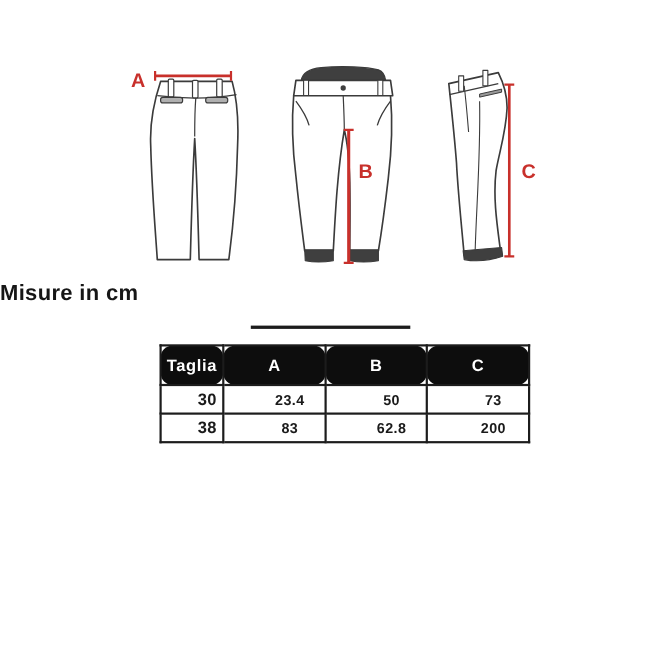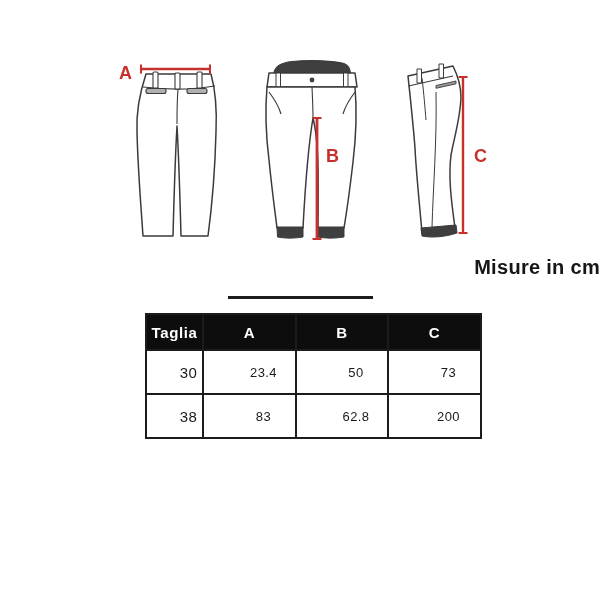--- a/index.html
+++ b/index.html
@@ -12,21 +12,21 @@
     margin: 0 auto;
     overflow: hidden;
   }
   .fig { position: absolute; top: 50px; }
   .fig-back  { left: 113px; }
   .fig-front { left: 262px; }
   .fig-side  { left: 390px; }
 
   .title-wrap {
     position: absolute; top: 256px; left: 0; width: 600px;
-    text-align: right;
+    text-align: left;
   }
   .page-title {
     font-size: 20px; font-weight: bold; color: #161616;
     letter-spacing: 0.3px;
   }
   .title-underline {
     position: absolute; top: 296px; left: 228px;
     width: 145px; height: 3px; background: #1c1c1c;
   }
 
@@ -37,23 +37,24 @@
     background: #ffffff;
   }
   .size-table th, .size-table td {
     border: 2px solid #1c1c1c;
     text-align: center; vertical-align: middle;
   }
   .size-table th {
     background: #0d0d0d; color: #ffffff;
     height: 36px; font-size: 15px; font-weight: bold;
     letter-spacing: 0.6px;
+    border-radius: 11px;
   }
   .size-table td {
-    height: 44px; font-size: 13px; font-weight: normal; color: #1a1a1a;
+    height: 26px; font-size: 13px; font-weight: bold; color: #1a1a1a;
     letter-spacing: 0.4px;
     padding-left: 28px;
   }
   .size-table td.size-col { font-size: 15px; }
   .col-taglia { width: 57px; }
   .col-a { width: 93px; }
   .col-b { width: 92px; }
   .col-c { width: 93px; }
 
   svg text.measure-label {

